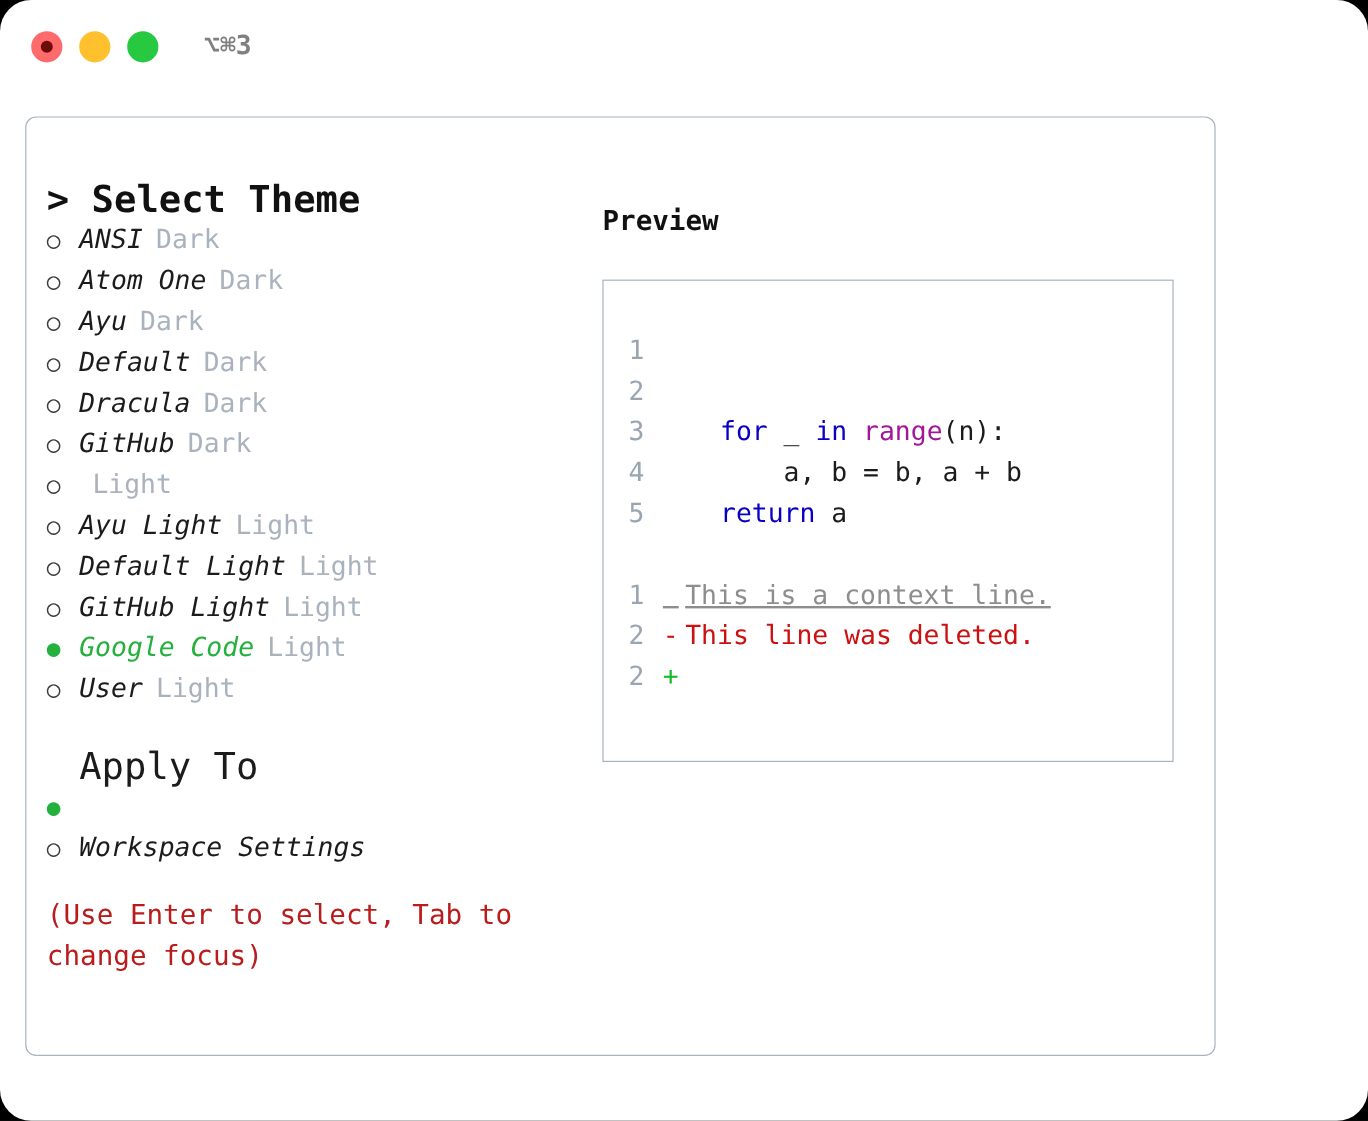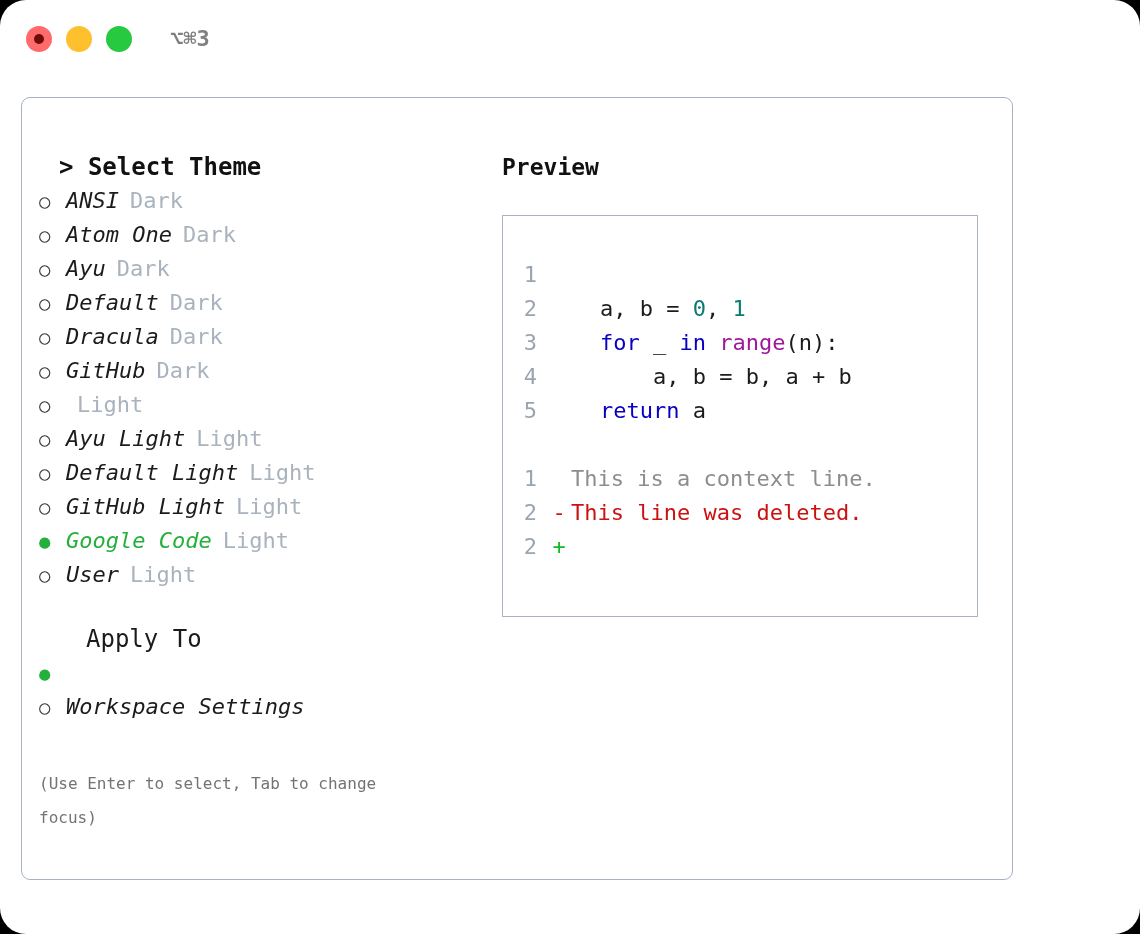--- a/index.html
+++ b/index.html
@@ -78,27 +78,26 @@
 
   
   .left-col {
     position: absolute;
     left: 17px;
     top: 52px;
     width: 440px;
   }
 
   .section-head {
-    font-size: 24px;
+    font-size: 31px;
     font-weight: bold;
     color: #111111;
     line-height: 34px;
     height: 34px;
     white-space: pre;
-    margin-left: 20px;
   }
   .section-head.plain {
     font-weight: normal;
     color: #1b1b1b;
     padding-left: 27px;
   }
 
   .opt-row {
     display: flex;
     align-items: baseline;
@@ -126,41 +125,41 @@
   }
   .opt-badge {
     color: #a9b2bd;
     padding-left: 11px;
   }
 
   .spacer-sm { height: 22px; }
   .spacer-md { height: 30px; }
 
   .hint {
-    font-size: 16px;
-    color: #737373;
+    font-size: 23px;
+    color: #b91c1c;
     line-height: 34px;
     width: 400px;
-    margin-top: 21px;
   }
 
   
   .right-col {
     position: absolute;
     left: 480px;
     top: 52px;
     width: 490px;
   }
   .preview-head {
     font-size: 23px;
     font-weight: bold;
     color: #111111;
     line-height: 34px;
     margin-bottom: 31px;
     white-space: pre;
+    margin-top: 18px;
   }
   .code-panel {
     position: relative;
     width: 476px;
     height: 402px;
     border: 1px solid #a8b2c1;
     box-sizing: border-box;
     background: #ffffff;
   }
   .code-inner {
@@ -189,21 +188,21 @@
     width: 24px;
     flex: 0 0 24px;
     text-align: center;
   }
 
   .tok-kw   { color: #0a00c4; }
   .tok-fn   { color: #a0179a; }
   .tok-num  { color: #0a7a72; }
   .tok-pl   { color: #1b1b1b; }
 
-  .diff-ctx { color: #8d8d8d; }
+  .diff-ctx { color: #8d8d8d; text-decoration: underline; }
   .diff-del { color: #cc1111; }
   .diff-add { color: #11bb22; }
 
   .blank-line { height: 34px; }
 </style>
 </head>
 <body>
 
 <div class="window">
 
@@ -252,21 +251,21 @@
       <div class="hint">(Use Enter to select, Tab to change focus)</div>
     </div>
 
     <div class="right-col">
       <div class="preview-head">Preview</div>
 
       <div class="code-panel">
         <div class="code-inner">
           <div>
               <div class="code-line"><span class="gutter">1</span></div>
-              <div class="code-line"><span class="gutter">2</span><span><span class="tok-pl">    a, b = </span><span class="tok-num">0</span><span class="tok-pl">, </span><span class="tok-num">1</span></span></div>
+              <div class="code-line"><span class="gutter">2</span></div>
               <div class="code-line"><span class="gutter">3</span><span><span class="tok-pl">    </span><span class="tok-kw">for</span><span class="tok-pl"> _ </span><span class="tok-kw">in</span><span class="tok-pl"> </span><span class="tok-fn">range</span><span class="tok-pl">(n):</span></span></div>
               <div class="code-line"><span class="gutter">4</span><span><span class="tok-pl">        a, b = b, a + b</span></span></div>
               <div class="code-line"><span class="gutter">5</span><span><span class="tok-pl">    </span><span class="tok-kw">return</span><span class="tok-pl"> a</span></span></div>
             </div>
           <div class="blank-line"></div>
           <div>
               <div class="code-line"><span class="gutter">1</span><span class="marker diff-ctx"> </span><span class="diff-ctx">This is a context line.</span></div>
               <div class="code-line"><span class="gutter">2</span><span class="marker diff-del">-</span><span class="diff-del">This line was deleted.</span></div>
               <div class="code-line"><span class="gutter">2</span><span class="marker diff-add">+</span></div>
             </div>

